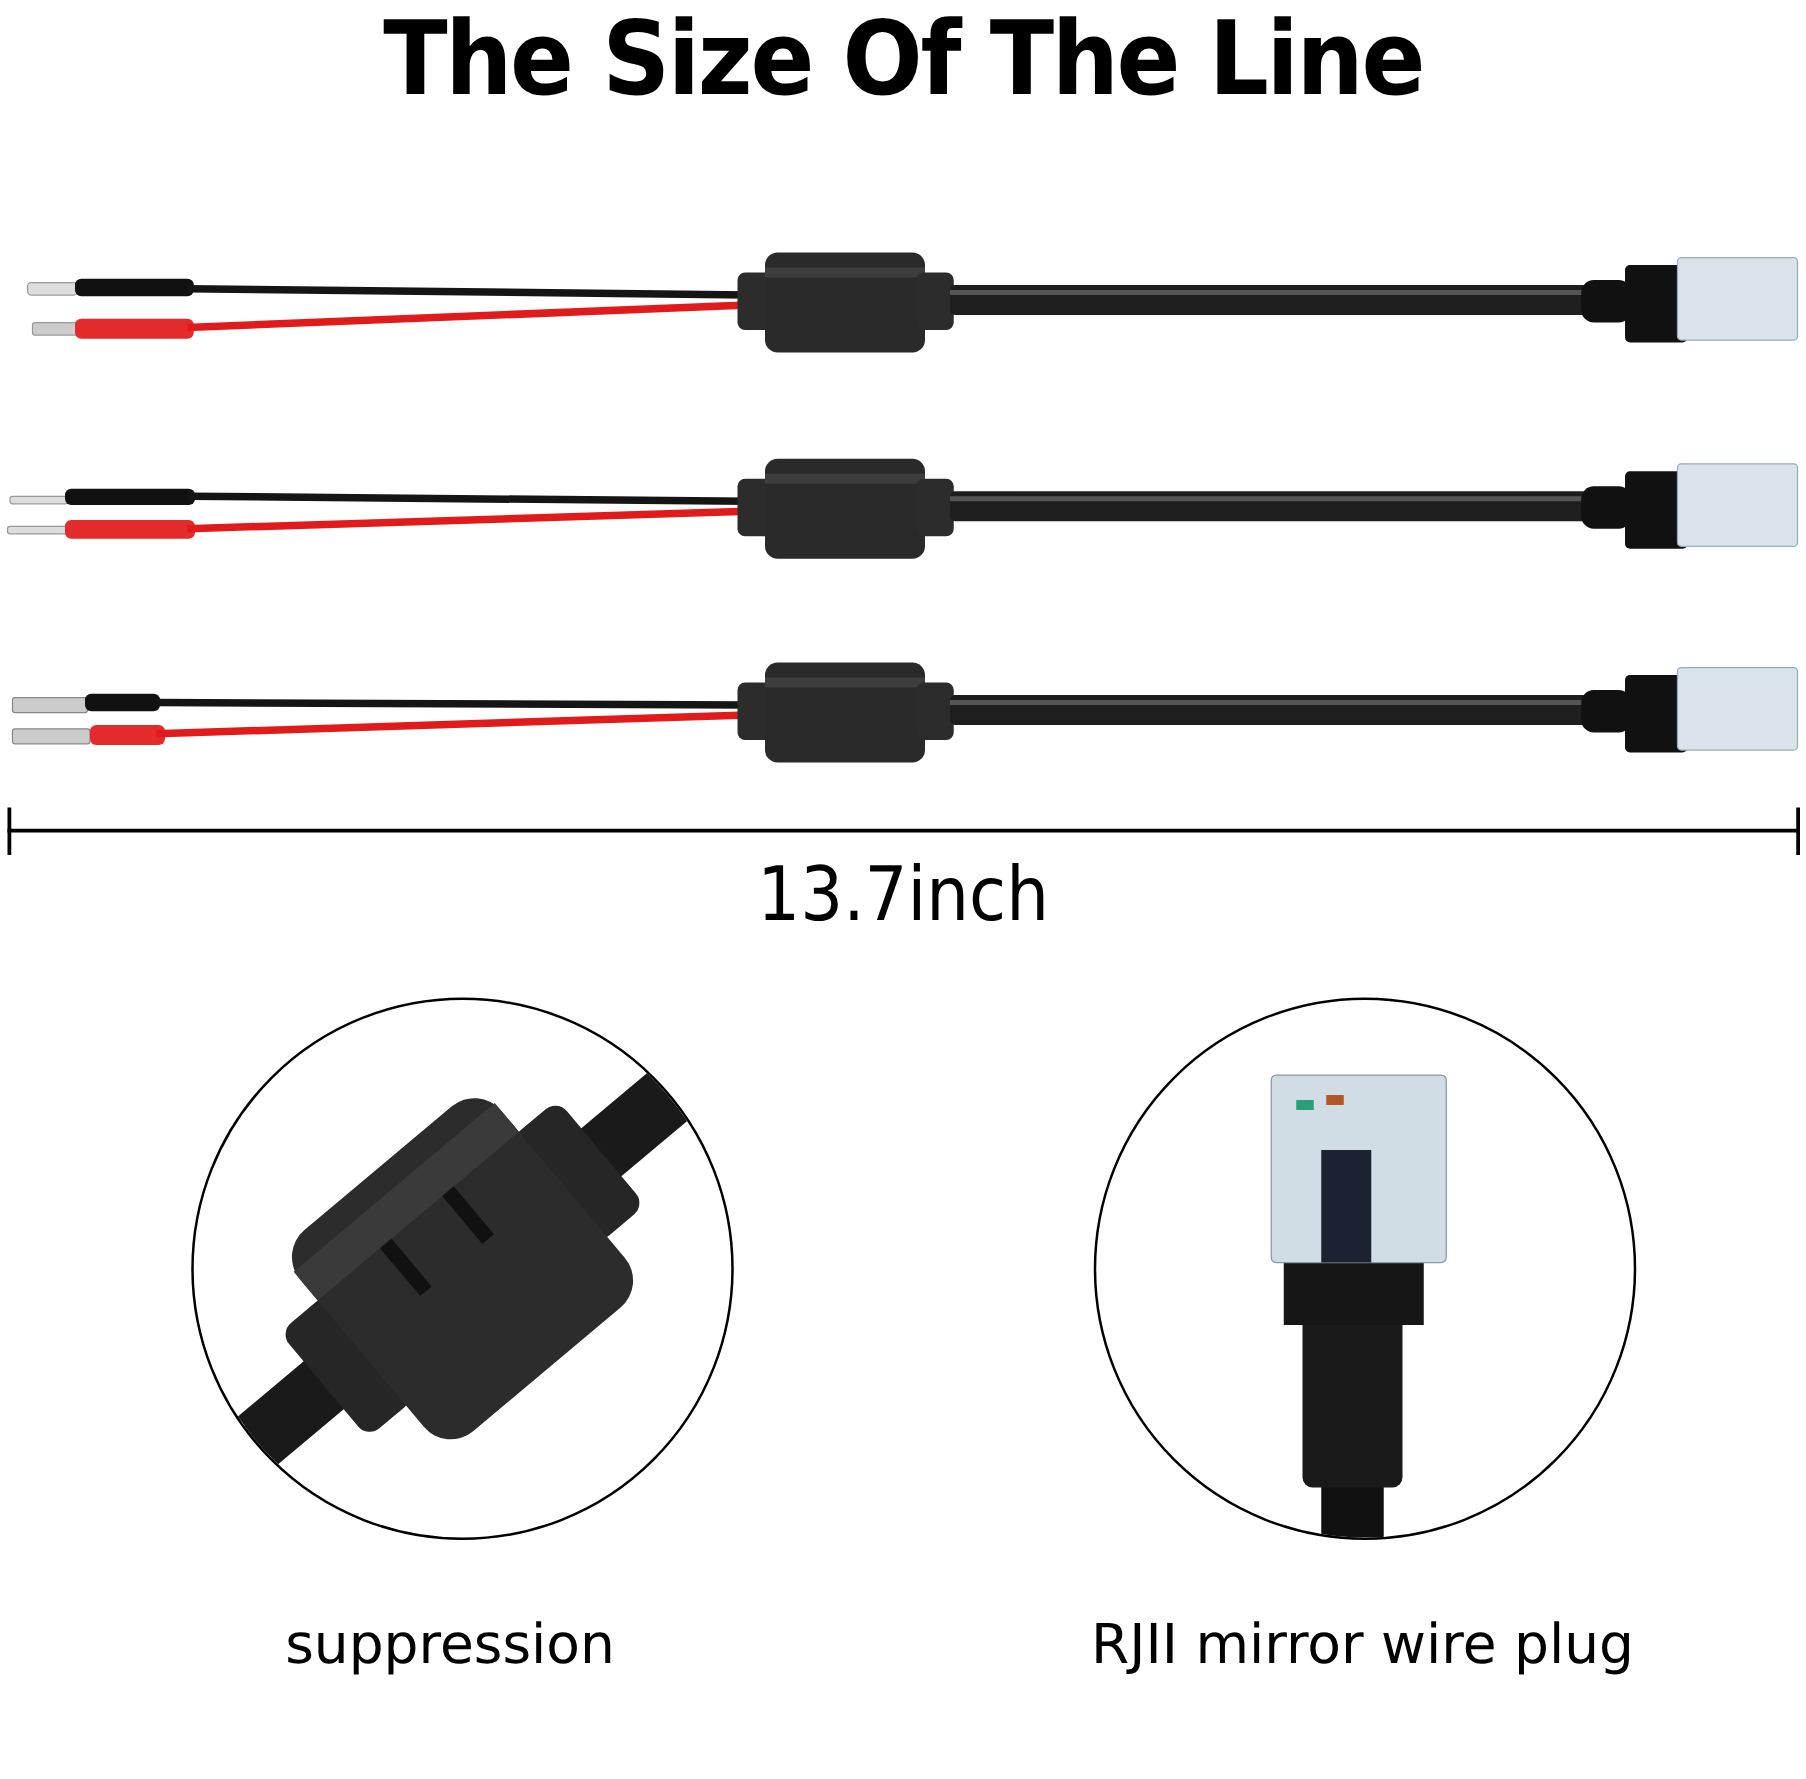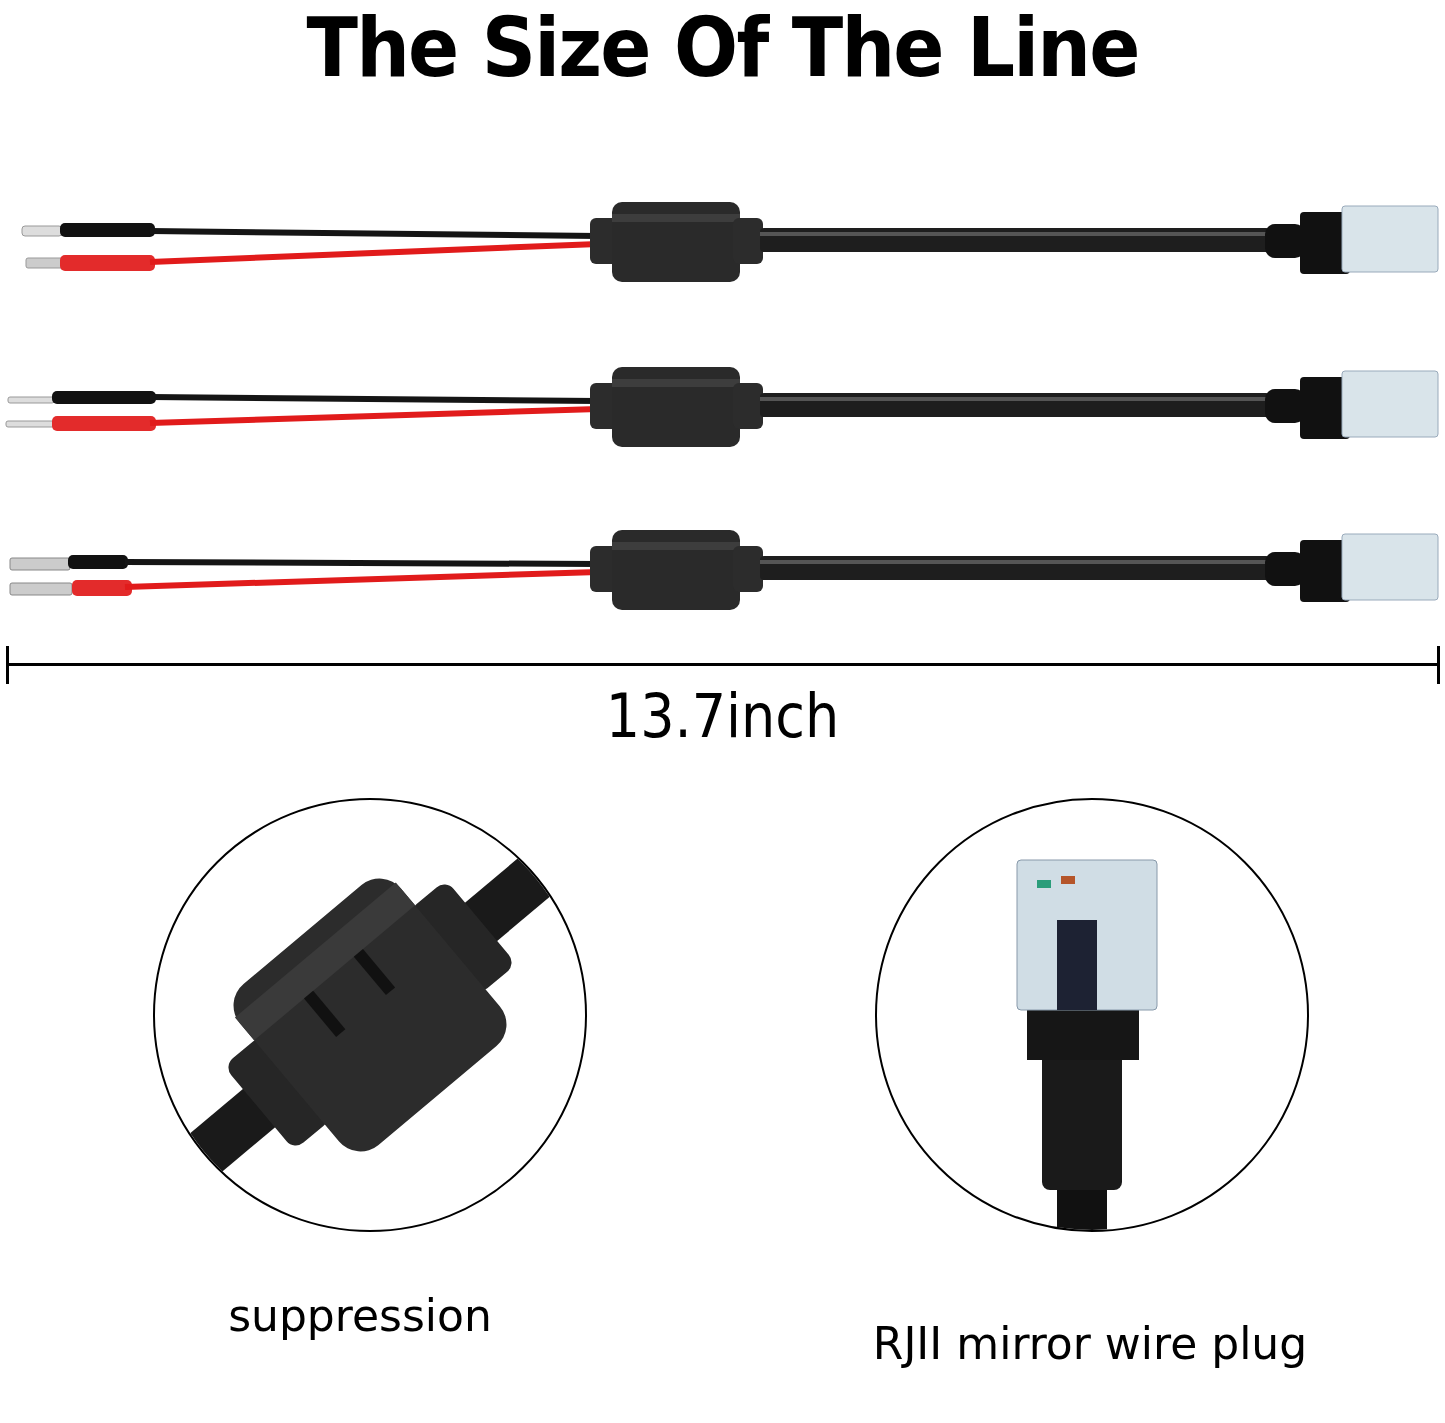--- a/index.html
+++ b/index.html
@@ -122,15 +122,15 @@
     <rect x="180" y="120" width="40" height="90" fill="#1d2233"></rect>
     <rect x="160" y="80" width="14" height="8" fill="#2a9d7a"></rect>
     <rect x="184" y="76" width="14" height="8" fill="#b5552a"></rect>
   </svg>
 </div>
 
 <div class="caption" style="left:40px; top:1278px; width:640px;">
   <div>suppression</div>
 </div>
 
-<div class="caption" style="left:820px; top:1306px; width:540px;">
+<div class="caption" style="left:820px; top:1278px; width:540px;">
   <div>RJII mirror wire plug</div>
 </div>
 
 </body></html>

